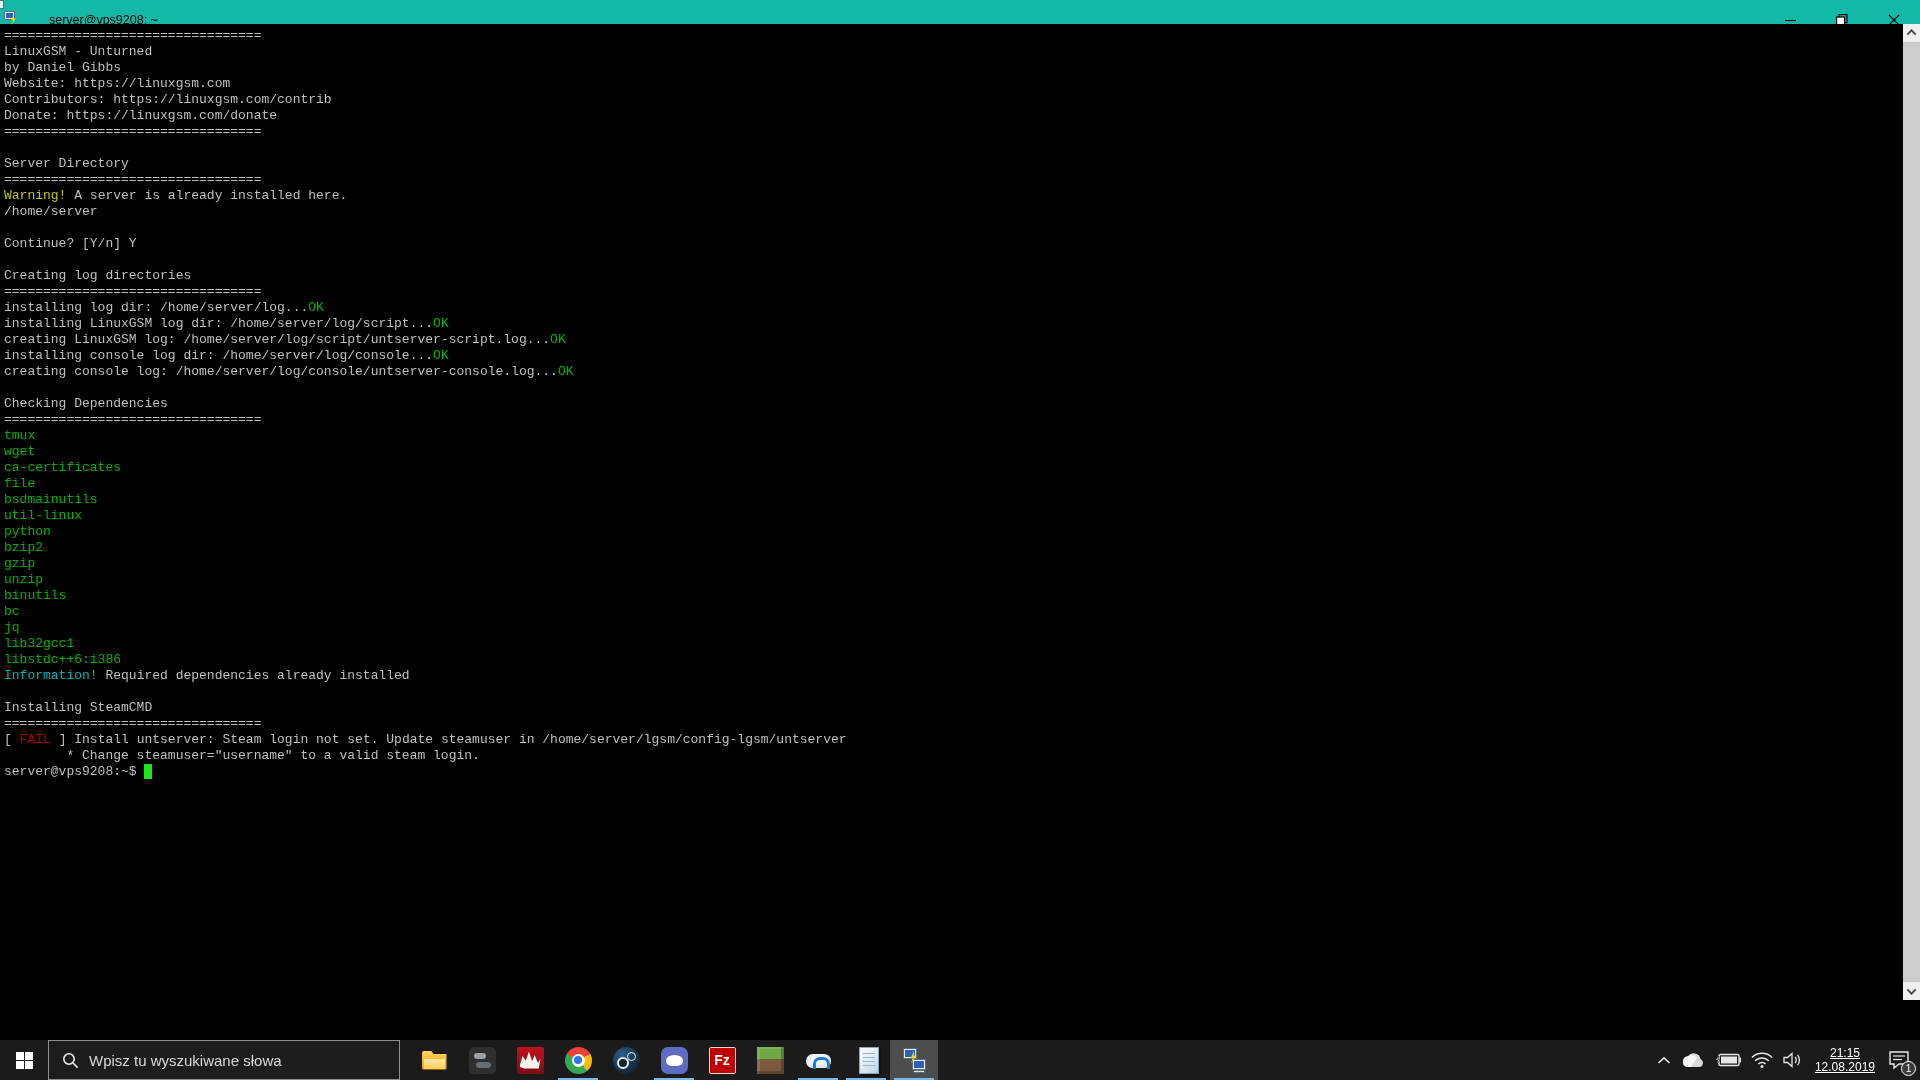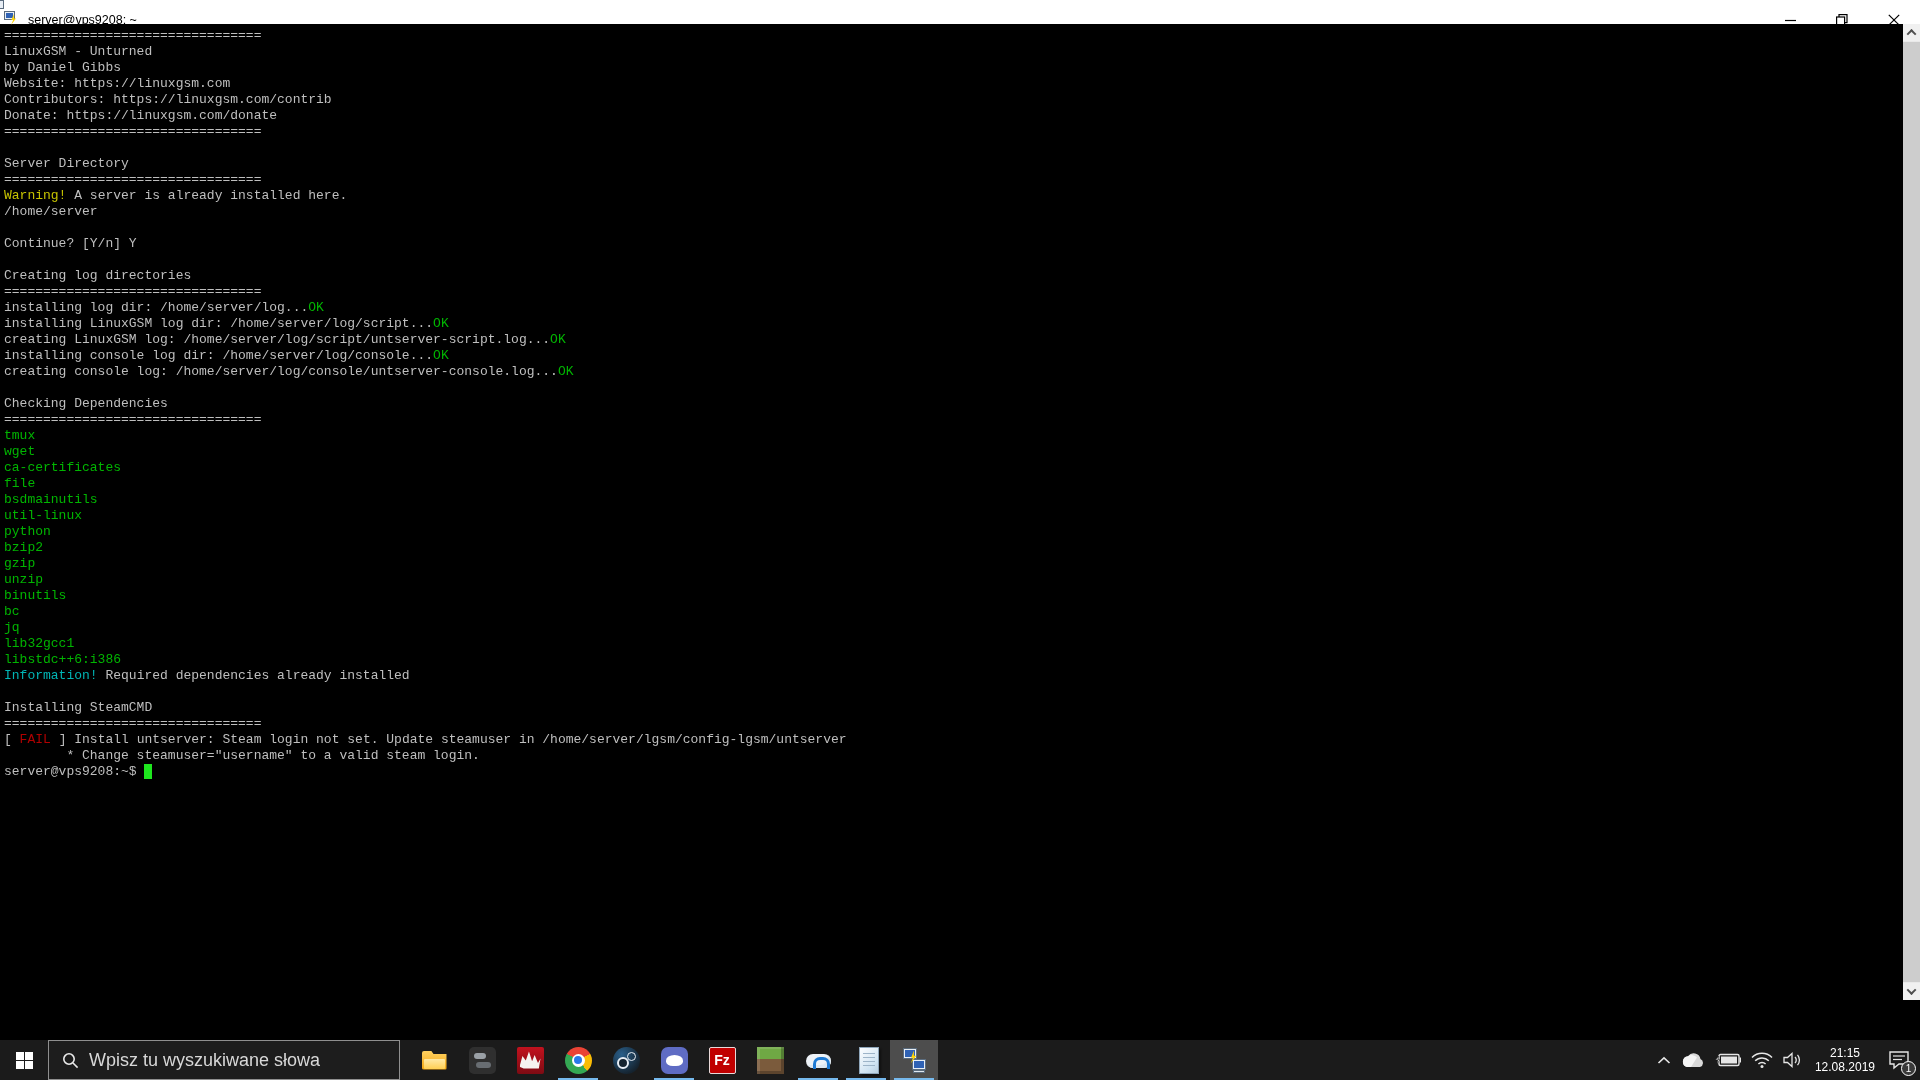--- a/index.html
+++ b/index.html
@@ -1,20 +1,20 @@
 <!DOCTYPE html>
 <html><head>
 <meta charset="utf-8">
 <style>
   * { margin:0; padding:0; box-sizing:border-box; }
   html,body { width:1920px; height:1080px; overflow:hidden; background:#000; font-family:"Liberation Sans",sans-serif; }
 
   
   .window { position:absolute; inset:0 0 40px 0; background:#000; }
-  .titlebar { position:absolute; top:0; left:0; right:0; height:40px; background:#ffffff; display:flex; align-items:center; }
+  .titlebar { position:absolute; top:0; left:0; right:0; height:40px; background:#14b8a6; display:flex; align-items:center;gap:21px; }
   .title-icon { width:18px; height:18px; margin-left:4px; position:relative; flex:0 0 auto; }
   .title-text { font-size:12.5px; color:#000; margin-left:6px; flex:1 1 auto; white-space:nowrap; }
   .winbtns { display:flex; height:100%; }
   .winbtn { width:52px; height:100%; display:flex; align-items:center; justify-content:center; background:transparent; border:none; cursor:pointer; }
   .winbtn svg { display:block; }
 
   
   .putty-art { position:relative; width:100%; height:100%; }
   .putty-art .scr { position:absolute; width:11px; height:9px; background:#e8eef5; border:1px solid #5a6b7d; }
   .putty-art .scr i { position:absolute; inset:1px; background:#2f62b5; display:block; }
@@ -37,21 +37,21 @@
   .sb-thumb { position:absolute; left:0; top:17px; bottom:17px; width:17px; background:#cdcdcd; border-top:1px solid #e9e9e9; border-bottom:1px solid #e9e9e9; }
 
   
   .taskbar { position:absolute; left:0; right:0; bottom:0; height:40px; background:#1b1b1b; display:flex; align-items:stretch; }
   .start-btn { width:48px; display:flex; align-items:center; justify-content:center; background:none; border:none; cursor:pointer; }
   .winlogo { display:grid; grid-template-columns:8px 8px; grid-template-rows:8px 8px; gap:1px; }
   .winlogo i { background:#ffffff; display:block; }
 
   .searchbox { width:352px; background:#1d1d1d; border:1.5px solid #8f8f8f; display:flex; align-items:center; margin:0; }
   .searchbox svg { margin:0 10px 0 13px; flex:0 0 auto; }
-  .searchbox input { flex:1; background:transparent; border:none; outline:none; color:#e4e4e4; font-size:18px; font-family:"Liberation Sans",sans-serif; }
+  .searchbox input { flex:1; background:transparent; border:none; outline:none; color:#e4e4e4; font-size:15px; font-family:"Liberation Sans",sans-serif; }
   .searchbox input::placeholder { color:#d8d8d8; opacity:1; }
 
   .tb-apps { display:flex; align-items:stretch; margin-left:10px; }
   .tb-app { position:relative; width:48px; display:flex; align-items:center; justify-content:center; background:none; border:none; cursor:pointer; }
   .tb-app.active { background:#4d4d4d; }
   .tb-underline { position:absolute; left:4px; right:4px; bottom:0; height:2px; background:#76b9ed; display:none; }
   .tb-app.running .tb-underline { display:block; }
 
   
   .appicon { position:relative; width:27px; height:27px; }
@@ -92,21 +92,21 @@
   .ai-putty .scr { position:absolute; width:14px; height:11px; background:#e8eef5; border:1px solid #5a6b7d; }
   .ai-putty .scr i { position:absolute; inset:1px; background:#2f62b5; display:block; }
   .ai-putty .scr.back { left:2px; top:1px; }
   .ai-putty .scr.front { right:2px; bottom:4px; }
   .ai-putty .base { position:absolute; right:3px; bottom:1px; width:12px; height:3px; background:#dfe7ef; border:1px solid #5a6b7d; }
   .ai-putty .bolt { position:absolute; left:9px; top:4px; width:8px; height:13px; background:#ffd400; clip-path:polygon(55% 0,20% 55%,45% 55%,15% 100%,85% 40%,55% 40%); z-index:2; }
 
   
   .tray { margin-left:auto; display:flex; align-items:center; }
   .tray-btn { height:40px; display:flex; align-items:center; justify-content:center; background:none; border:none; cursor:pointer; padding:0 5px; }
-  .clock { flex-direction:column; line-height:14px; color:#fff; font-size:12px; text-align:center; padding:0 7px; }
+  .clock { flex-direction:column; line-height:14px; color:#fff; font-size:12px; text-align:center; padding:0 7px;text-decoration:underline; }
   .action-center { position:relative; padding:0 10px 0 6px; }
   .ac-badge { position:absolute; right:4px; bottom:4px; width:15px; height:15px; border-radius:50%; background:#3a3a3a; border:1px solid #fff; color:#fff; font-size:10px; line-height:13px; text-align:center; }
 </style>
 </head>
 <body>
 
 <div class="window">
 
   <div class="titlebar">
     <span class="title-icon">

